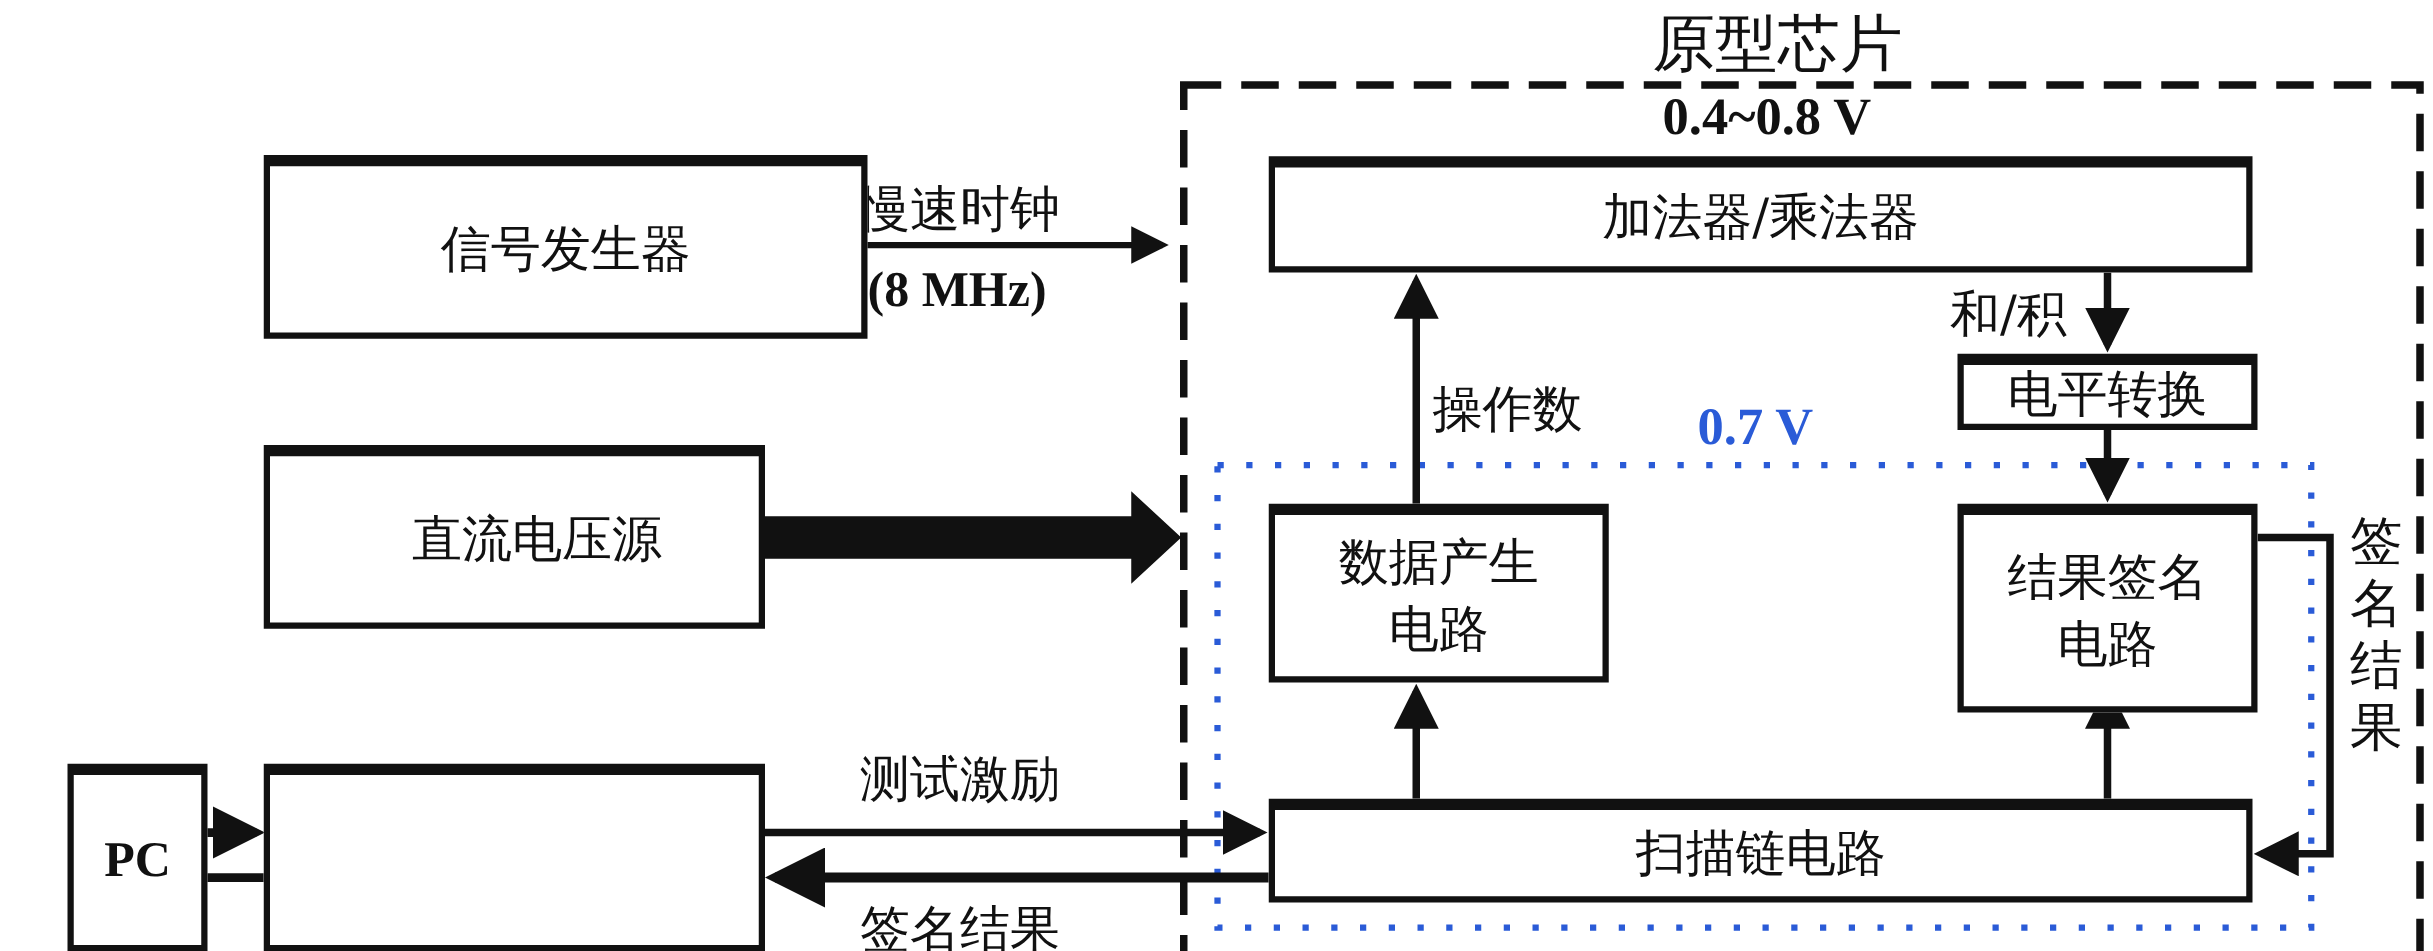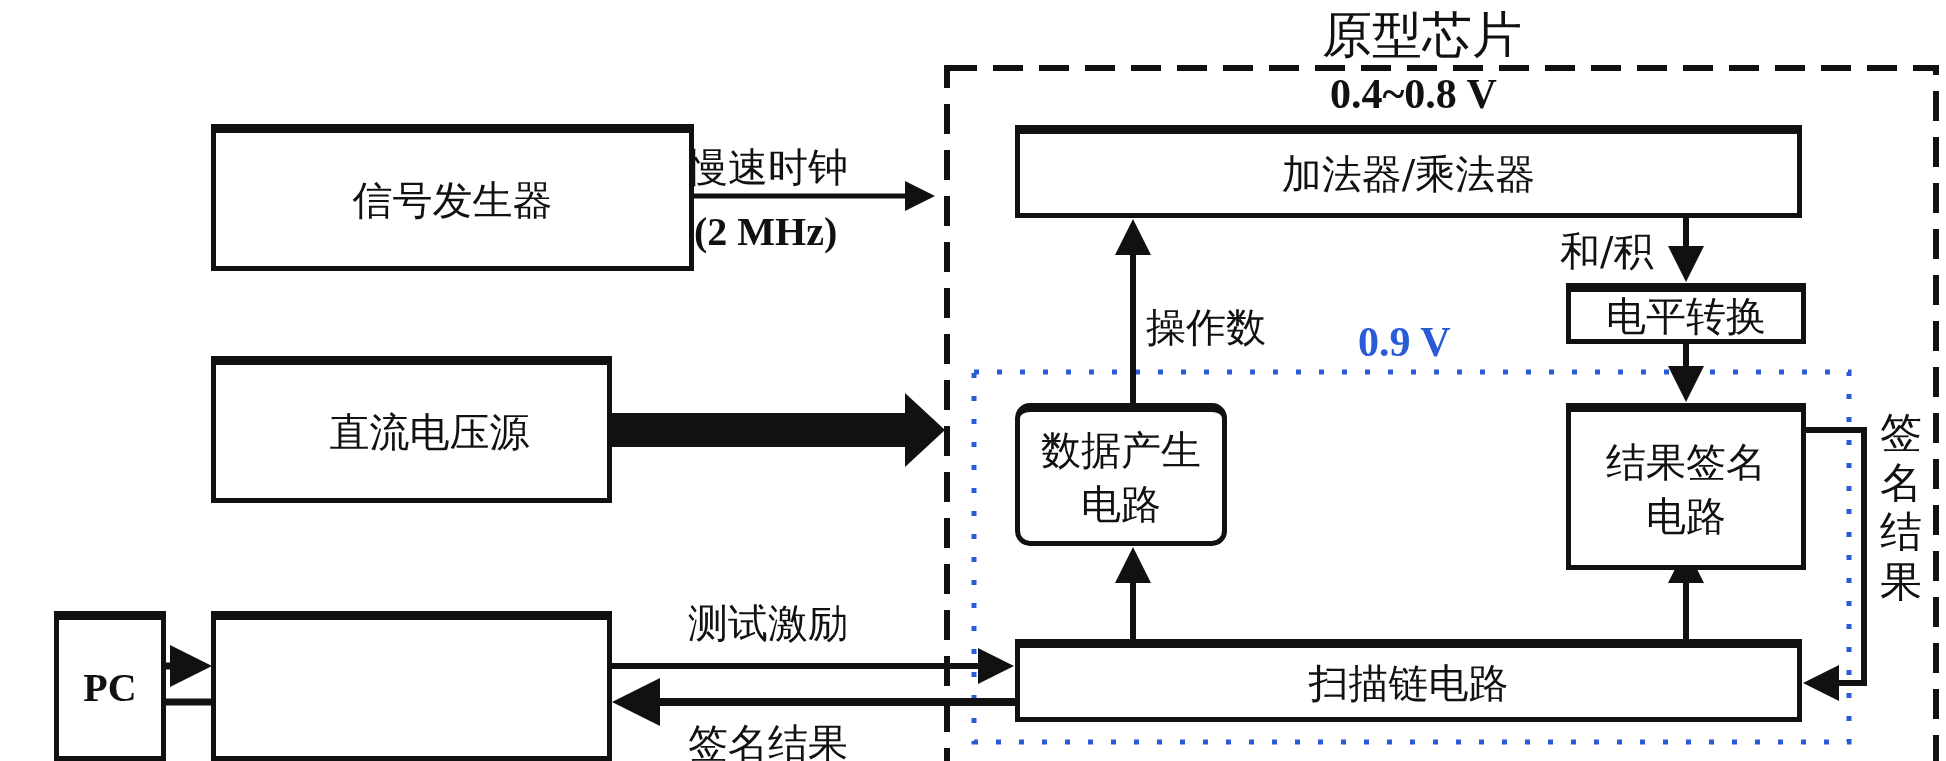--- a/index.html
+++ b/index.html
@@ -44,24 +44,24 @@
 
   <line x1="1686" y1="344" x2="1686" y2="396" stroke="#111" stroke-width="6" marker-end="url(#ah)"></line>
 
   <line x1="1686" y1="639" x2="1686" y2="553" stroke="#111" stroke-width="6" marker-end="url(#ah)"></line>
 
   <polyline points="1806,430 1864,430 1864,683 1809,683" fill="none" stroke="#111" stroke-width="6" marker-end="url(#ah)"></polyline>
 </svg>
 
 <div class="lbl" style="left:1322px;top:2px;font-size:50px;">原型芯片</div>
 <div class="lbl bold" style="left:1330px;top:70px;font-size:42px;">0.4~0.8 V</div>
-<div class="lbl bold blue" style="left:1358px;top:318px;font-size:42px;">0.9 V</div>
+<div class="lbl bold blue" style="left:1358px;top:318px;font-size:42px;">0.7 V</div>
 
 <div class="lbl" style="left:688px;top:140px;">慢速时钟</div>
-<div class="lbl bold" style="left:694px;top:208px;">(2 MHz)</div>
+<div class="lbl bold" style="left:694px;top:208px;">(8 MHz)</div>
 <div class="lbl" style="left:1146px;top:300px;">操作数</div>
 <div class="lbl" style="left:1560px;top:224px;">和/积</div>
 <div class="lbl" style="left:688px;top:596px;">测试激励</div>
 <div class="lbl" style="left:688px;top:716px;">签名结果</div>
 
 <div class="vtext" style="left:1876px;top:408px;">
   <div>签</div>
   <div>名</div>
   <div>结</div>
   <div>果</div>
@@ -78,21 +78,21 @@
 <div class="box thick" style="left:6px;top:611px;width:112px;height:150px;margin-left:48px;">
   <span class="bold">PC</span>
 </div>
 
 <div class="box thick" style="left:1015px;top:125px;width:787px;height:93px;">
   <span>加法器/乘法器</span>
 </div>
 <div class="box thick" style="left:1566px;top:283px;width:240px;height:61px;">
   <span>电平转换</span>
 </div>
-<div class="box thick" style="left:1015px;top:403px;width:212px;height:143px;border-radius:15px;">
+<div class="box thick" style="left:1015px;top:403px;width:272px;height:143px;">
   <span>数据产生</span>
   <span>电路</span>
 </div>
 <div class="box thick" style="left:1566px;top:403px;width:240px;height:167px;">
   <span>结果签名</span>
   <span>电路</span>
 </div>
 <div class="box thick" style="left:1015px;top:639px;width:787px;height:83px;">
   <span>扫描链电路</span>
 </div>

